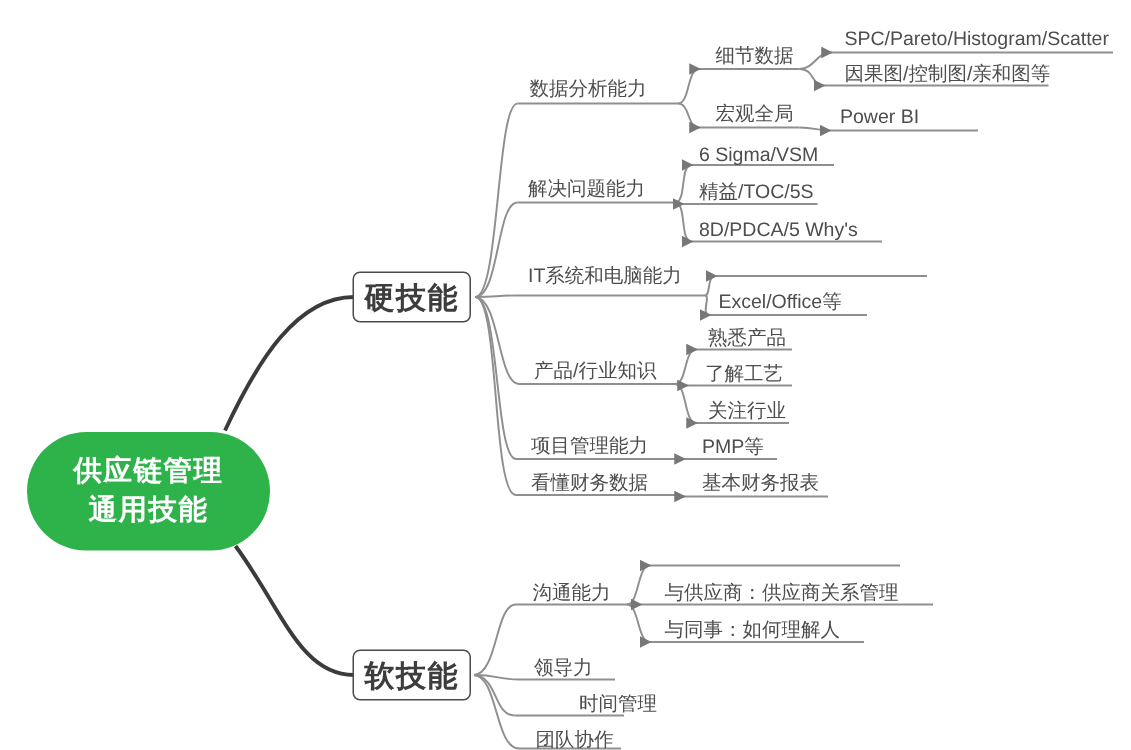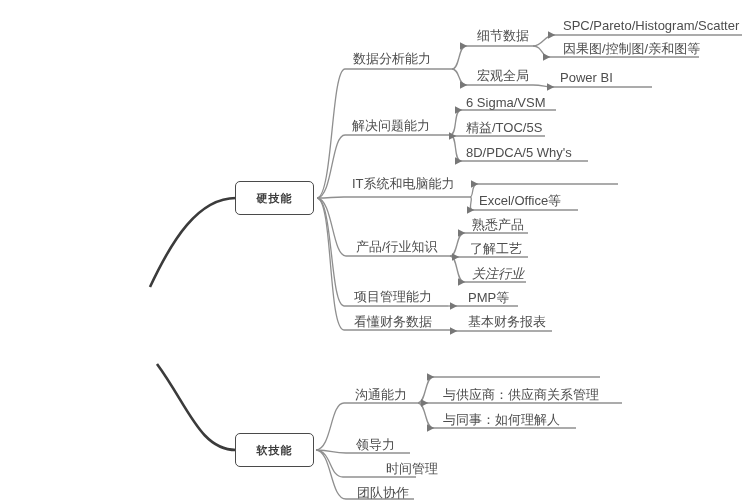--- a/index.html
+++ b/index.html
@@ -11,21 +11,21 @@
   .root{
     position:absolute;left:18px;top:288px;width:162px;height:79px;
     background:#2eb34b;border-radius:40px;
     display:flex;flex-direction:column;align-items:center;justify-content:center;
     color:#ffffff;font-weight:bold;font-size:19px;line-height:26px;letter-spacing:1px;
   }
   .l1{
     position:absolute;width:79px;height:34px;background:#ffffff;
     border:1.6px solid #4a4a4a;border-radius:5px;box-sizing:border-box;
     display:flex;align-items:center;justify-content:center;
-    font-size:11px;font-weight:bold;color:#3d3d3d;letter-spacing:1px;
+    font-size:20px;font-weight:bold;color:#3d3d3d;letter-spacing:1px;
   }
   .t{
     position:absolute;white-space:nowrap;font-size:13px;line-height:15px;color:#4d4d4d;
   }
 </style>
 </head>
 <body>
 
 <div class="canvas">
 
@@ -100,46 +100,50 @@
       <line x1="346" y1="499" x2="414" y2="499"></line>
       <path d="M418,403 C426,403 425,377 433,377"></path>
       <path d="M418,403 L427,403"></path>
       <path d="M418,403 C426,403 425,428 433,428"></path>
       <line x1="433" y1="377" x2="600" y2="377" marker-start="url(#arr)"></line>
       <line x1="427" y1="403" x2="622" y2="403" marker-start="url(#arr)"></line>
       <line x1="433" y1="428" x2="576" y2="428" marker-start="url(#arr)"></line>
     </g>
   </svg>
 
+  <div class="root">
+    <div>供应链管理</div>
+    <div>通用技能</div>
+  </div>
 
   <div class="l1" style="left:235px;top:181px;">硬技能</div>
   <div class="l1" style="left:235px;top:433px;font-family:Liberation Mono, monospace;">软技能</div>
 
   <div class="t" style="left:353px;top:51px;">数据分析能力</div>
   <div class="t" style="left:352px;top:118px;">解决问题能力</div>
   <div class="t" style="left:352px;top:176px;">IT系统和电脑能力</div>
   <div class="t" style="left:356px;top:239px;">产品/行业知识</div>
   <div class="t" style="left:354px;top:289px;">项目管理能力</div>
   <div class="t" style="left:354px;top:314px;">看懂财务数据</div>
 
-  <div class="t" style="left:477px;top:29px;font-family:Liberation Mono, monospace;">细节数据</div>
+  <div class="t" style="left:477px;top:29px;">细节数据</div>
   <div class="t" style="left:563px;top:41px;">因果图/控制图/亲和图等</div>
   <div class="t" style="left:563px;top:18px;">SPC/Pareto/Histogram/Scatter</div>
   <div class="t" style="left:477px;top:68px;">宏观全局</div>
   <div class="t" style="left:560px;top:70px;">Power BI</div>
 
   <div class="t" style="left:466px;top:95px;">6 Sigma/VSM</div>
   <div class="t" style="left:466px;top:120px;">精益/TOC/5S</div>
   <div class="t" style="left:466px;top:145px;">8D/PDCA/5 Why's</div>
 
   <div class="t" style="left:479px;top:193px;">Excel/Office等</div>
 
   <div class="t" style="left:472px;top:217px;">熟悉产品</div>
   <div class="t" style="left:470px;top:241px;">了解工艺</div>
-  <div class="t" style="left:472px;top:266px;font-style:italic;">关注行业</div>
+  <div class="t" style="left:472px;top:266px;">关注行业</div>
 
   <div class="t" style="left:468px;top:290px;">PMP等</div>
   <div class="t" style="left:468px;top:314px;">基本财务报表</div>
 
   <div class="t" style="left:355px;top:387px;">沟通能力</div>
   <div class="t" style="left:443px;top:387px;">与供应商：供应商关系管理</div>
   <div class="t" style="left:443px;top:412px;">与同事：如何理解人</div>
   <div class="t" style="left:356px;top:437px;">领导力</div>
   <div class="t" style="left:358px;top:461px;padding-left:28px;">时间管理</div>
   <div class="t" style="left:357px;top:485px;">团队协作</div>

